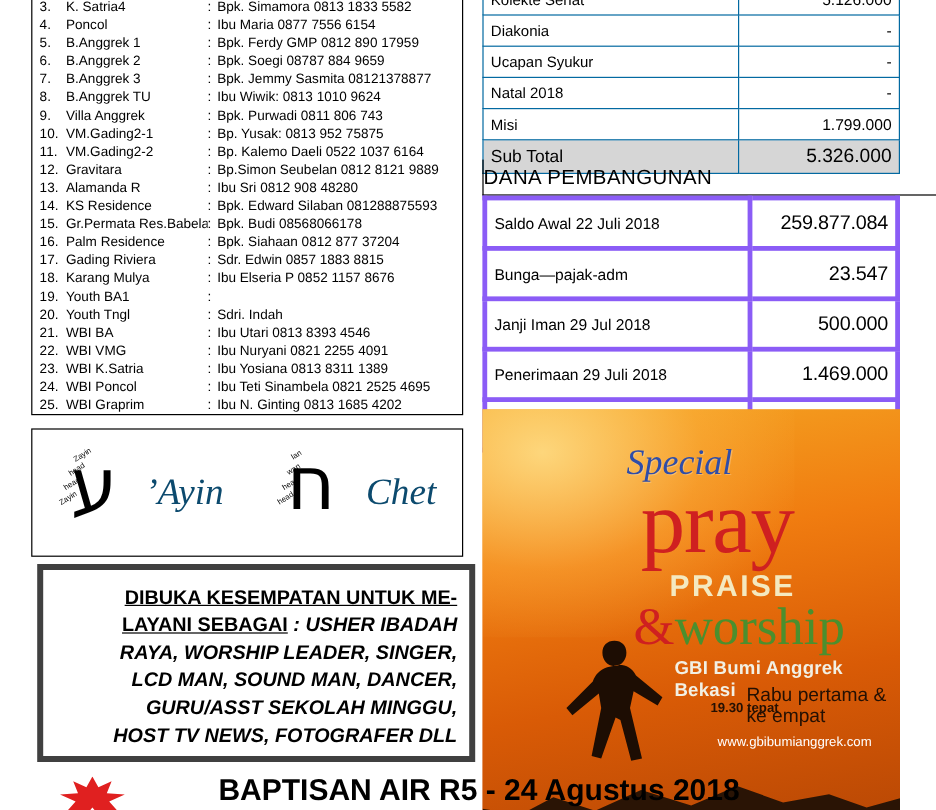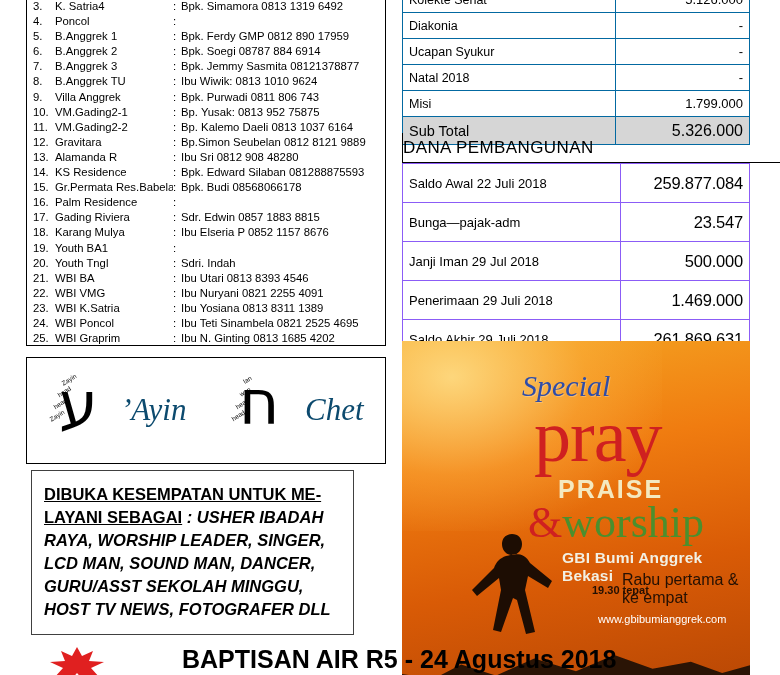--- a/index.html
+++ b/index.html
@@ -87,26 +87,27 @@
     font-size: 6.5px;
     color: #000;
     font-family: "Liberation Sans", sans-serif;
   }
 
   
   #recruit-box {
     position: absolute;
     left: 31px;
     top: 470px;
-    width: 323px;
+    width: 365px;
     height: 165px;
     box-sizing: border-box;
-    border: 1px solid #404040;
+    border: 5px solid #404040;
     padding: 12px 10px 6px 12px;
     overflow: hidden;
+    text-align: right;
   }
   #recruit-text {
     font-family: "Liberation Sans", sans-serif;
     font-weight: bold;
     font-style: italic;
     font-size: 16.5px;
     line-height: 23px;
     color: #000;
   }
   #recruit-text .u {
@@ -158,21 +159,21 @@
   }
   #dana-table {
     position: absolute;
     left: 402px;
     top: 163px;
     width: 348px;
     border-collapse: collapse;
     table-layout: fixed;
   }
   #dana-table td {
-    border: 1px solid #8b5cf6;
+    border: 4px solid #8b5cf6;
     font-size: 13px;
     color: #000;
     padding: 6px 6px;
     height: 26px;
     font-family: "Liberation Sans", sans-serif;
   }
   #dana-table td.label { width: 205px; }
   #dana-table td.value {
     text-align: right;
     font-size: 16.5px;
@@ -317,38 +318,39 @@
   }
 </style>
 </head>
 <body>
 
 <div id="contacts-box">
     <div class="contact-row">
       <span class="contact-num">3.</span>
       <span class="contact-name">K. Satria4</span>
       <span class="contact-sep">:</span>
-      <span class="contact-detail">Bpk. Simamora 0813 1319 6492</span>
+      <span class="contact-detail">Bpk. Simamora 0813 1833 5582</span>
     </div>
     <div class="contact-row">
       <span class="contact-num">4.</span>
       <span class="contact-name">Poncol</span>
       <span class="contact-sep">:</span>
+      <span class="contact-detail">Ibu Maria 0877 7556 6154</span>
     </div>
     <div class="contact-row">
       <span class="contact-num">5.</span>
       <span class="contact-name">B.Anggrek 1</span>
       <span class="contact-sep">:</span>
       <span class="contact-detail">Bpk. Ferdy GMP 0812 890 17959</span>
     </div>
     <div class="contact-row">
       <span class="contact-num">6.</span>
       <span class="contact-name">B.Anggrek 2</span>
       <span class="contact-sep">:</span>
-      <span class="contact-detail">Bpk. Soegi 08787 884 6914</span>
+      <span class="contact-detail">Bpk. Soegi 08787 884 9659</span>
     </div>
     <div class="contact-row">
       <span class="contact-num">7.</span>
       <span class="contact-name">B.Anggrek 3</span>
       <span class="contact-sep">:</span>
       <span class="contact-detail">Bpk. Jemmy Sasmita 08121378877</span>
     </div>
     <div class="contact-row">
       <span class="contact-num">8.</span>
       <span class="contact-name">B.Anggrek TU</span>
@@ -364,21 +366,21 @@
     <div class="contact-row">
       <span class="contact-num">10.</span>
       <span class="contact-name">VM.Gading2-1</span>
       <span class="contact-sep">:</span>
       <span class="contact-detail">Bp. Yusak: 0813 952 75875</span>
     </div>
     <div class="contact-row">
       <span class="contact-num">11.</span>
       <span class="contact-name">VM.Gading2-2</span>
       <span class="contact-sep">:</span>
-      <span class="contact-detail">Bp. Kalemo Daeli 0813 1037 6164</span>
+      <span class="contact-detail">Bp. Kalemo Daeli 0522 1037 6164</span>
     </div>
     <div class="contact-row">
       <span class="contact-num">12.</span>
       <span class="contact-name">Gravitara</span>
       <span class="contact-sep">:</span>
       <span class="contact-detail">Bp.Simon Seubelan 0812 8121 9889</span>
     </div>
     <div class="contact-row">
       <span class="contact-num">13.</span>
       <span class="contact-name">Alamanda R</span>
@@ -394,20 +396,21 @@
     <div class="contact-row">
       <span class="contact-num">15.</span>
       <span class="contact-name">Gr.Permata Res.Babelan</span>
       <span class="contact-sep">:</span>
       <span class="contact-detail">Bpk. Budi 08568066178</span>
     </div>
     <div class="contact-row">
       <span class="contact-num">16.</span>
       <span class="contact-name">Palm Residence</span>
       <span class="contact-sep">:</span>
+      <span class="contact-detail">Bpk. Siahaan 0812 877 37204</span>
     </div>
     <div class="contact-row">
       <span class="contact-num">17.</span>
       <span class="contact-name">Gading Riviera</span>
       <span class="contact-sep">:</span>
       <span class="contact-detail">Sdr. Edwin 0857 1883 8815</span>
     </div>
     <div class="contact-row">
       <span class="contact-num">18.</span>
       <span class="contact-name">Karang Mulya</span>

